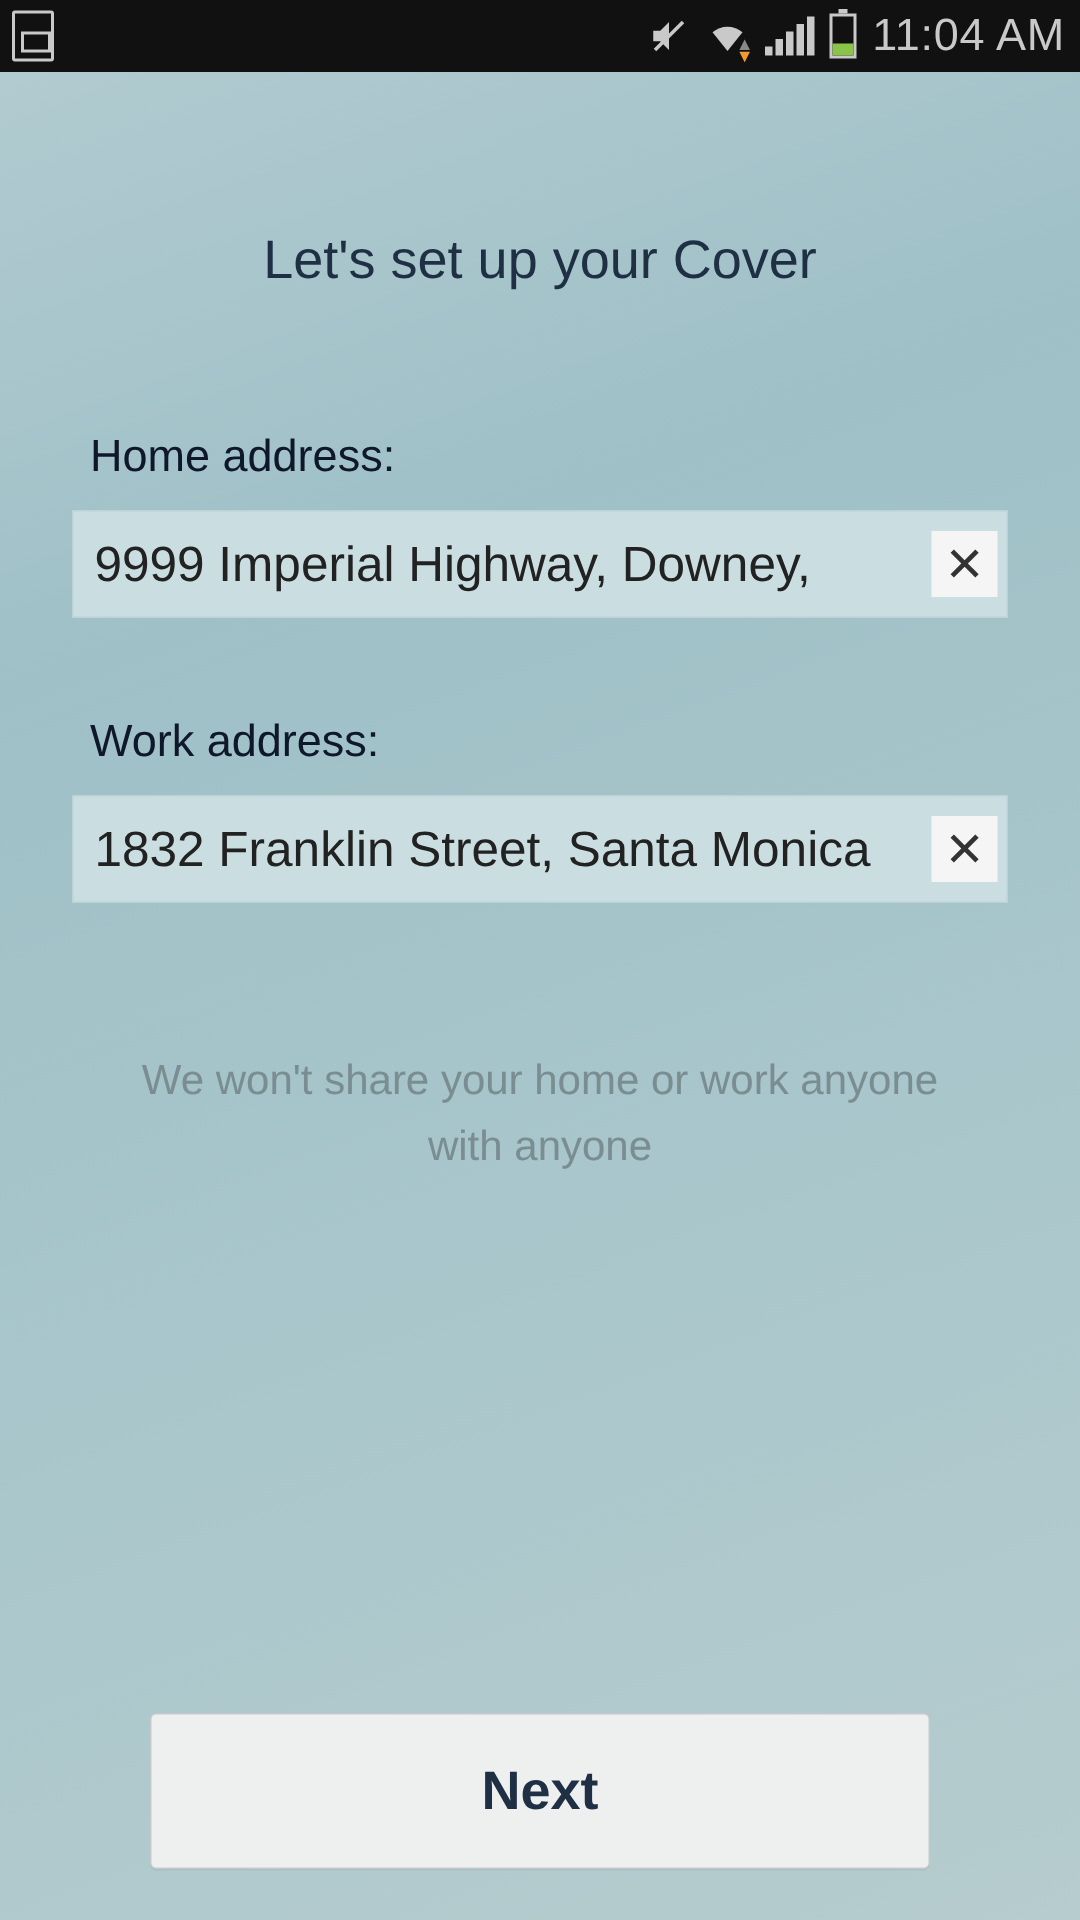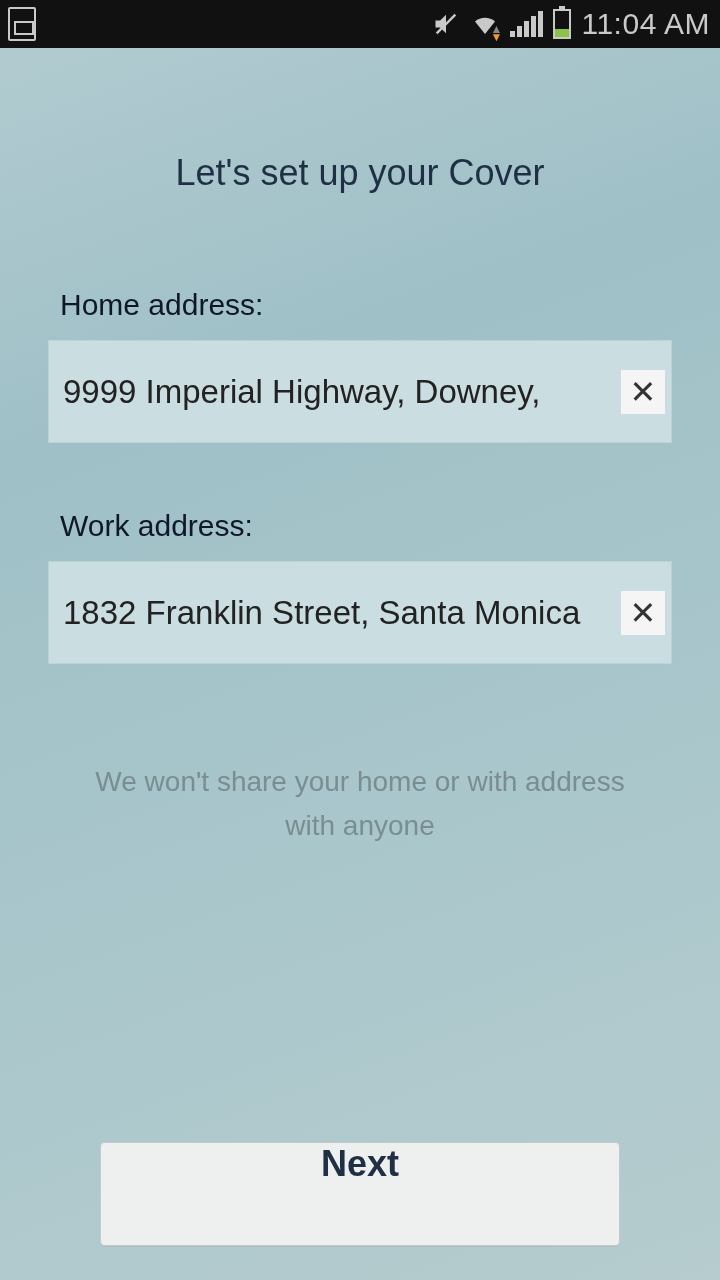--- a/index.html
+++ b/index.html
@@ -62,21 +62,21 @@
   .heading h1 { font-size: 36px; font-weight: 400; margin-bottom: 28px; }
   .heading h2 { font-size: 36px; font-weight: 400; }
 
   .field-group { margin-top: 94px; }
   .field-group + .field-group { margin-top: 66px; }
   .field-label { font-size: 30px; color: #0f172a; margin-bottom: 18px; padding-left: 12px; }
 
   .text-input-wrap {
     background: #cadee1;
     border: 1px solid #bcd2d6;
-    height: 103px;
+    height: 72px;
     display: flex;
     align-items: center;
     padding: 0 6px 0 14px;
     position: relative;
   }
   .text-input {
     flex: 1;
     background: transparent;
     border: none;
     font-size: 33px;
@@ -107,20 +107,21 @@
   .next-button {
     position: absolute;
     bottom: 46px;
     left: 100px;
     right: 100px;
     height: 104px;
     background: #eef0f0;
     border: 1px solid #c6c9c9;
     border-radius: 4px;
     display: flex;
+    align-items: center;
     justify-content: center;
     font-size: 36px;
     font-weight: 600;
     color: #1f2f44;
     box-shadow: 0 1px 0 rgba(0,0,0,0.05);
   }
 </style>
 </head>
 <body>
 
@@ -174,19 +175,19 @@
   <div class="field-group">
     <div class="field-label">Work address:</div>
     <div class="text-input-wrap">
       <input class="text-input" value="1832 Franklin Street, Santa Monica" style="">
       <div class="clear-btn">
         <span>✕</span>
       </div>
     </div>
   </div>
 
-  <div class="privacy-note">We won't share your home or with address with anyone</div>
+  <div class="privacy-note">We won't share your home or work anyone with anyone</div>
 
   <div class="next-button">
     <span>Next</span>
   </div>
 
 </div>
 
 </body></html>

